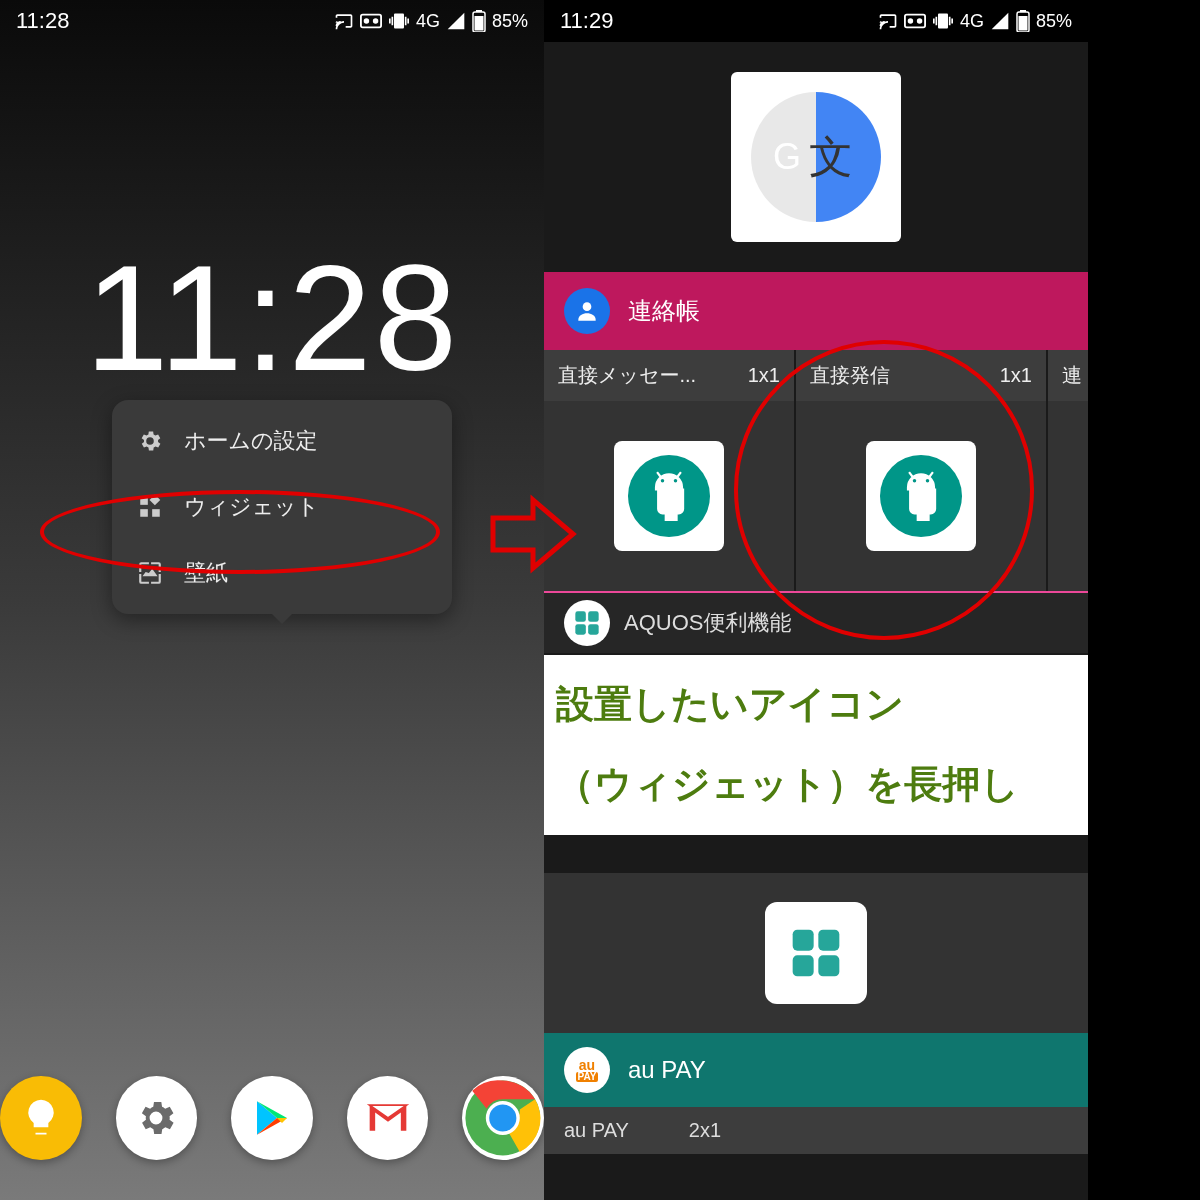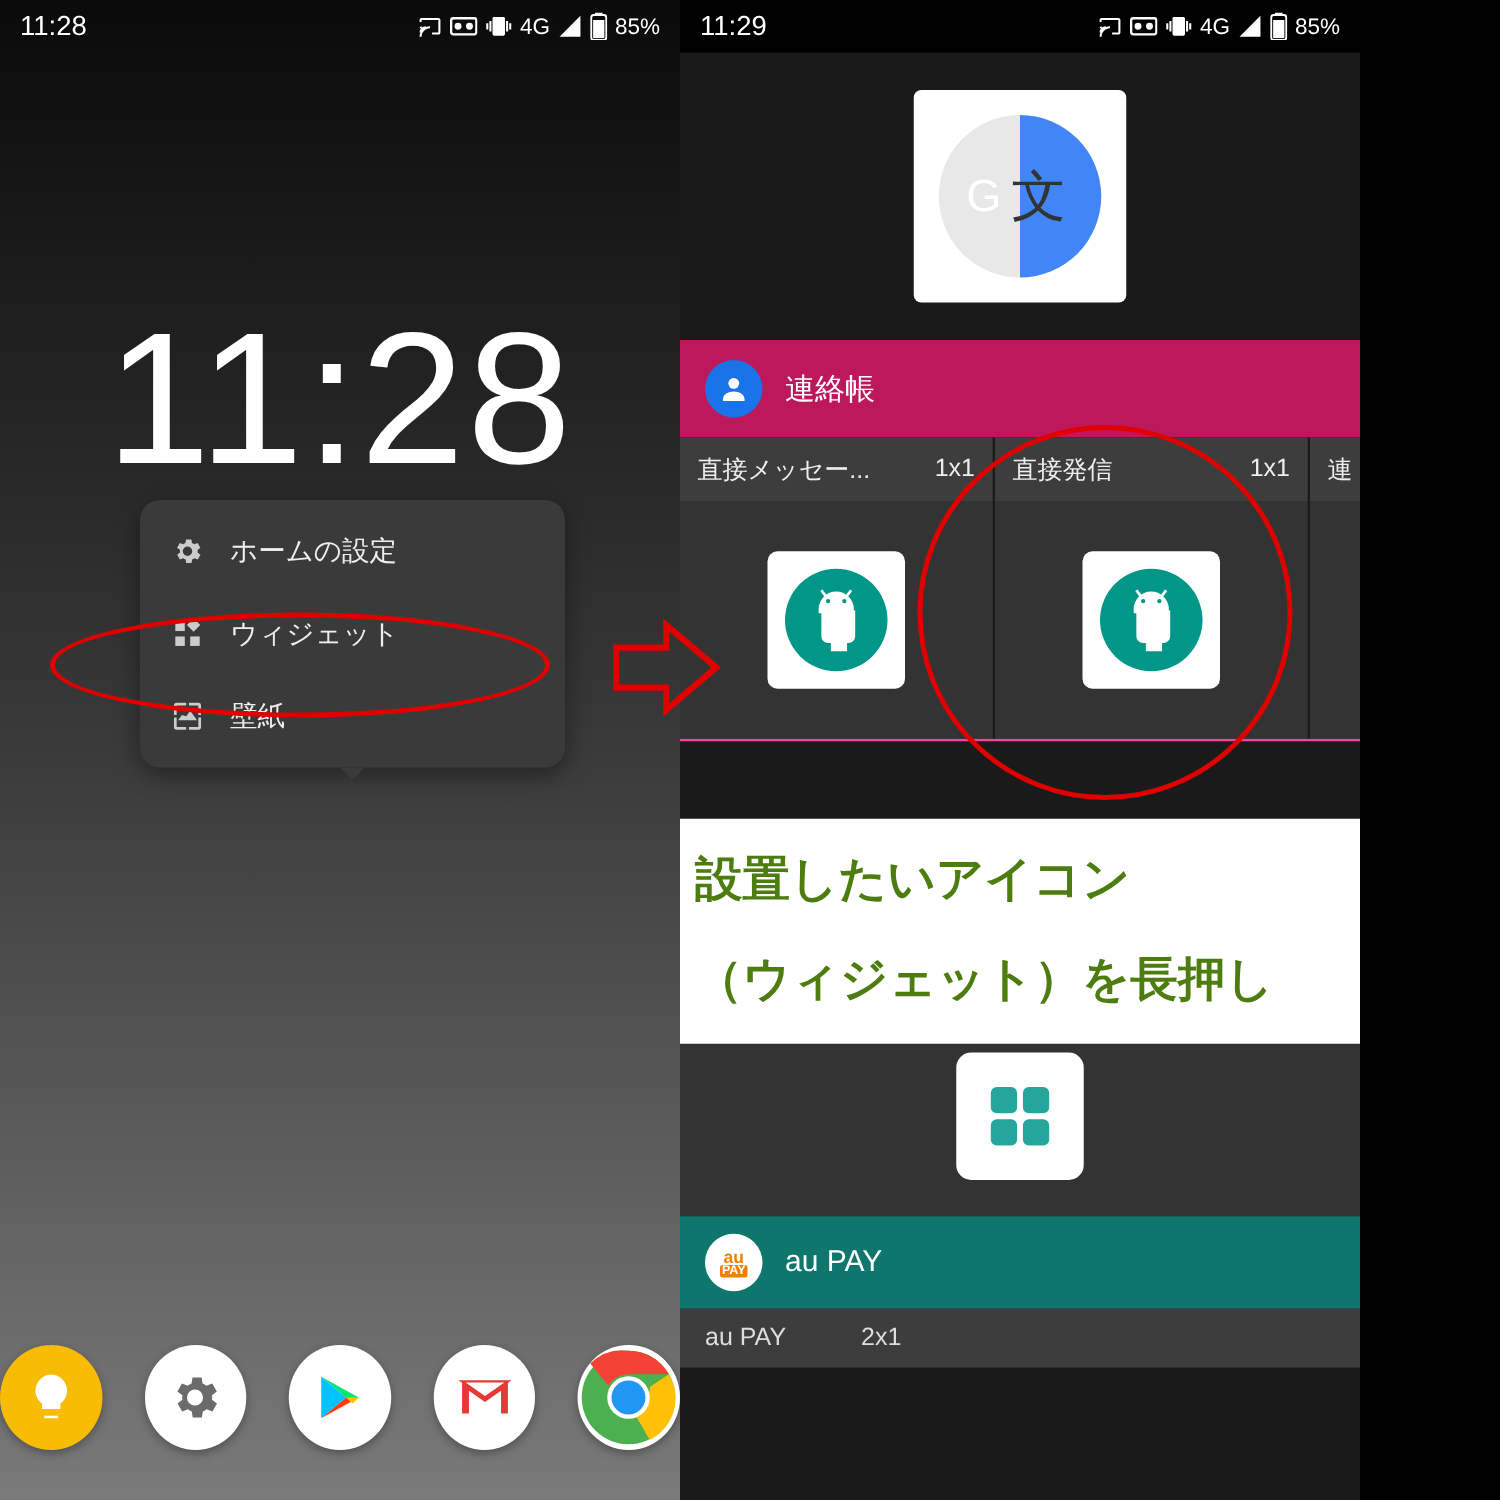--- a/index.html
+++ b/index.html
@@ -259,20 +259,31 @@
       <div class="widget-cell narrow">
         <div class="wc-head">
             <span>連</span>
           </div>
         <div class="wc-body"></div>
       </div>
     </div>
 
     <div class="red-ellipse" style="left:190px; top:340px; width:300px; height:300px;"></div>
 
+    <div class="aquos-row">
+      <div class="aquos-icon">
+        <svg width="28" height="28" viewBox="0 0 24 24">
+            <rect x="2" y="2" width="9" height="9" rx="2" fill="#26a69a"></rect>
+            <rect x="13" y="2" width="9" height="9" rx="2" fill="#26a69a"></rect>
+            <rect x="2" y="13" width="9" height="9" rx="2" fill="#26a69a"></rect>
+            <rect x="13" y="13" width="9" height="9" rx="2" fill="#26a69a"></rect>
+          </svg>
+      </div>
+      <span style="color:#ddd">AQUOS便利機能</span>
+    </div>
 
     <div class="annot-banner" style="white-space:pre-line;">設置したいアイコン
 （ウィジェット）を長押し</div>
 
     <div style="height:220px"></div>
 
     <div class="midspacer">
       <div class="sqtile">
         <svg width="56" height="56" viewBox="0 0 24 24">
             <rect x="2" y="2" width="9" height="9" rx="2" fill="#26a69a"></rect>

